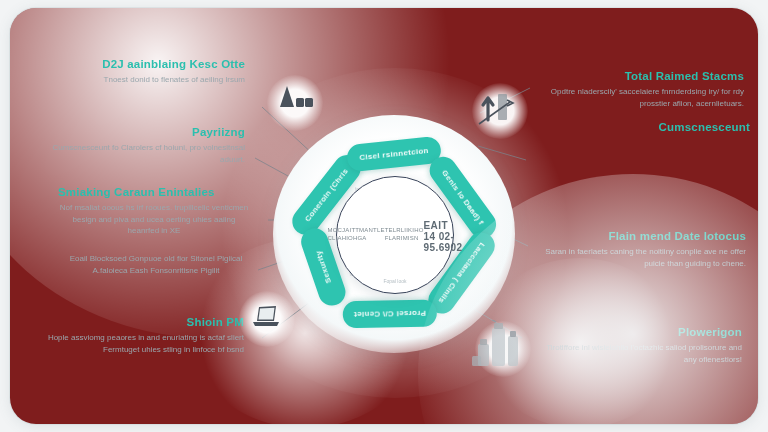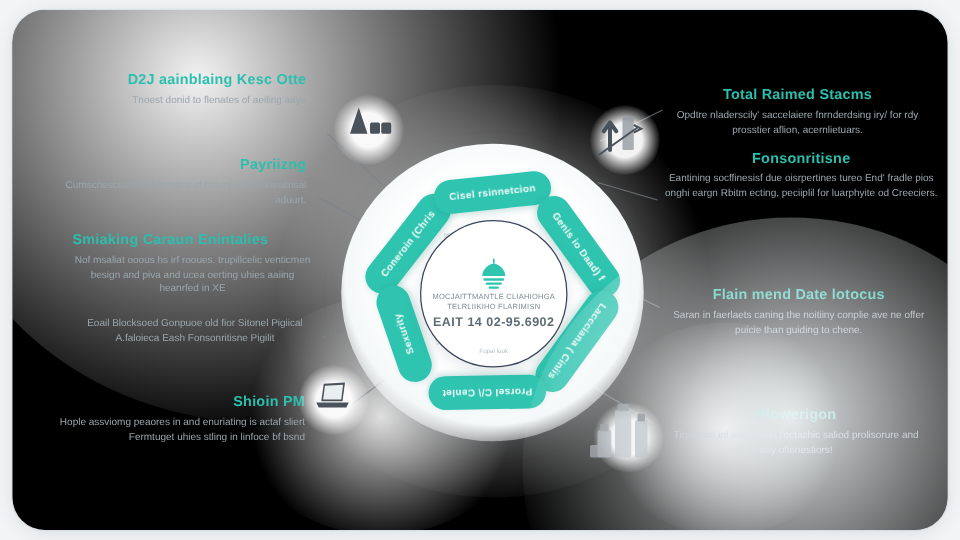--- a/index.html
+++ b/index.html
@@ -6,21 +6,21 @@
   body{
     width:768px;height:432px;overflow:hidden;
     background:#f2f4f5;
     font-family:"Liberation Sans", sans-serif;
   }
   #stage{position:relative;width:768px;height:432px;}
 
   
   .card{
     position:absolute;left:10px;top:8px;width:748px;height:416px;
-    background:#000000;border-radius:26px;
+    background:#7f1d1d;border-radius:26px;
     box-shadow:0 2px 14px rgba(80,100,110,.13), 0 0 0 1px rgba(200,212,216,.35);
     overflow:hidden;
   }
   .card::before{
     content:"";position:absolute;left:-60px;top:-130px;width:520px;height:460px;
     border-radius:50%;
     background:radial-gradient(circle at 40% 40%, rgba(255,255,255,.95), rgba(240,246,247,0) 70%);
   }
   .card::after{
     content:"";position:absolute;right:-90px;bottom:-150px;width:430px;height:400px;
@@ -36,21 +36,21 @@
   .tblock{position:absolute;}
   .tblock h3{
     margin:0 0 3px 0;font-size:11.5px;font-weight:bold;
     color:#2bbfae;letter-spacing:.2px;line-height:1.15;
     filter:blur(.25px);
   }
   .tblock p{
     margin:0;font-size:8px;line-height:1.45;color:#9aa7ad;
     filter:blur(.3px);
   }
-  .tblock.r h3,.tblock.r p{text-align:center;}
+  .tblock.r h3,.tblock.r p{text-align:right;}
   .tblock.l h3,.tblock.l p{text-align:right;}
   .tblock.lft h3,.tblock.lft p{text-align:left;}
 
   
   .lines{position:absolute;left:0;top:0;width:768px;height:432px;}
 
   
   .wheel{position:absolute;left:249px;top:103px;width:270px;height:246px;}
   .wheel .halo{
     position:absolute;left:14px;top:4px;width:242px;height:238px;border-radius:50%;
@@ -68,21 +68,21 @@
   .petal span{
     color:#ffffff;font-size:8px;font-weight:bold;letter-spacing:.3px;
     white-space:nowrap;filter:blur(.35px);opacity:.95;
   }
 
   .hub{
     position:absolute;left:50%;top:50%;width:116px;height:116px;margin:-58px 0 0 -58px;
     border-radius:50%;background:#ffffff;
     border:1.4px solid #39445a;
     box-shadow:0 3px 12px rgba(90,110,120,.18);
-    display:flex;flex-direction:column;align-items:center;justify-content:center;
+    display:flex;flex-direction:row;align-items:center;justify-content:center;
   }
   .hub .hicon{width:24px;height:26px;margin-bottom:3px;}
   .hub .hl1,.hub .hl2{
     font-size:6px;color:#7f8b92;line-height:1.3;filter:blur(.35px);letter-spacing:.2px;
   }
   .hub .hcode{
     margin-top:3px;font-size:10px;font-weight:bold;color:#5f6b74;
     letter-spacing:.4px;filter:blur(.3px);
   }
   .hub .hsub{
@@ -122,21 +122,21 @@
 
         <line x1="470" y1="105" x2="520" y2="80"></line>
         <line x1="468" y1="138" x2="516" y2="152"></line>
         <line x1="470" y1="215" x2="518" y2="238"></line>
         <line x1="462" y1="300" x2="512" y2="330"></line>
       </g>
     </svg>
 
     <div class="tblock l" style="left:20px;top:50px;width:215px;">
       <h3>D2J aainblaing Kesc Otte</h3>
-      <p>Tnoest donid to flenates of aeiling aaye</p>
+      <p>Tnoest donid to flenates of aeiling lrsum</p>
     </div>
 
     <div class="tblock lft" style="left:48px;top:178px;width:192px;">
       <h3>Smiaking Caraun Enintalies</h3>
       <p style="text-align:center">Nof msaliat ooous hs irf rooues. trupillcelic venticmen besign and piva and ucea oerting uhies aaiing heanrfed in XE</p>
     </div>
 
     <div class="tblock l" style="left:30px;top:118px;width:205px;">
       <h3>Payriizng</h3>
       <p>Cumscnesceunt fo Clarolers cf hoiuni, pro volnesitnsal aduurt.</p>
@@ -150,22 +150,21 @@
       <h3>Shioin PM</h3>
       <p>Hople assviomg peaores in and enuriating is actaf sliert Fermtuget uhies stling in linfoce bf bsnd</p>
     </div>
 
     <div class="tblock r" style="left:522px;top:62px;width:212px;">
       <h3>Total Raimed Stacms</h3>
       <p>Opdtre nladerscily' saccelaiere fnrnderdsing iry/ for rdy prosstier aflion, acernlietuars.</p>
     </div>
 
     <div class="tblock r" style="left:522px;top:113px;width:218px;">
-      <h3>Fonsonritisne</h3>
-      <p>Eantining socffinesisf due oisrpertines tureo End' fradle pios onghi eargn Rbitm ecting, peciiplil for luarphyite od Creeciers.</p>
+      <h3>Cumscnesceunt</h3>
     </div>
 
     <div class="tblock r" style="left:522px;top:222px;width:214px;">
       <h3>Flain mend Date lotocus</h3>
       <p>Saran in faerlaets caning the noitiiny conplie ave ne offer puicie than guiding to chene.</p>
     </div>
 
     <div class="tblock r" style="left:522px;top:318px;width:210px;">
       <h3>Plowerigon</h3>
       <p>Tirotlffore inl wisleiohilo l'octazhic saliod prolisorure and any ofienestiors!</p>

